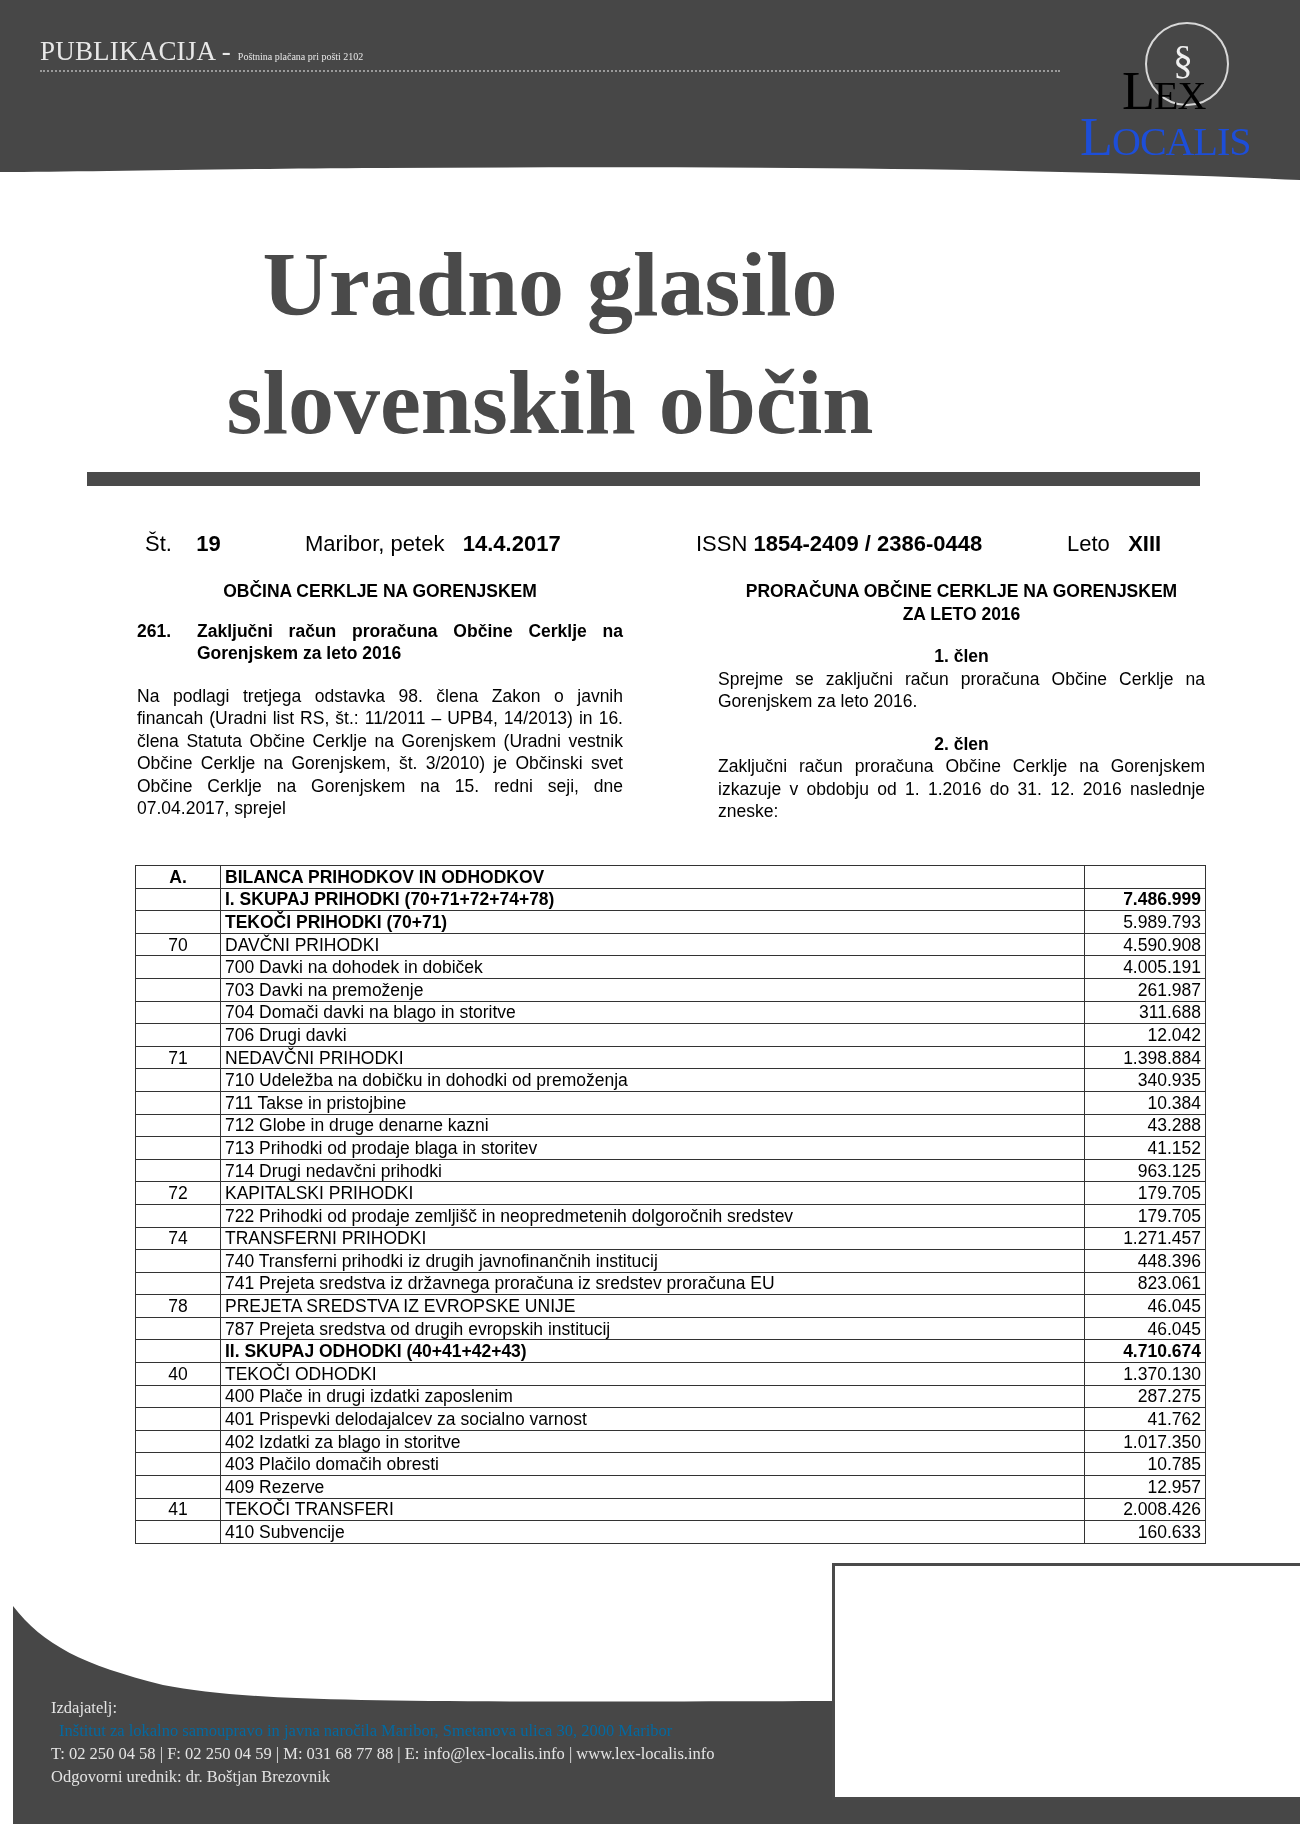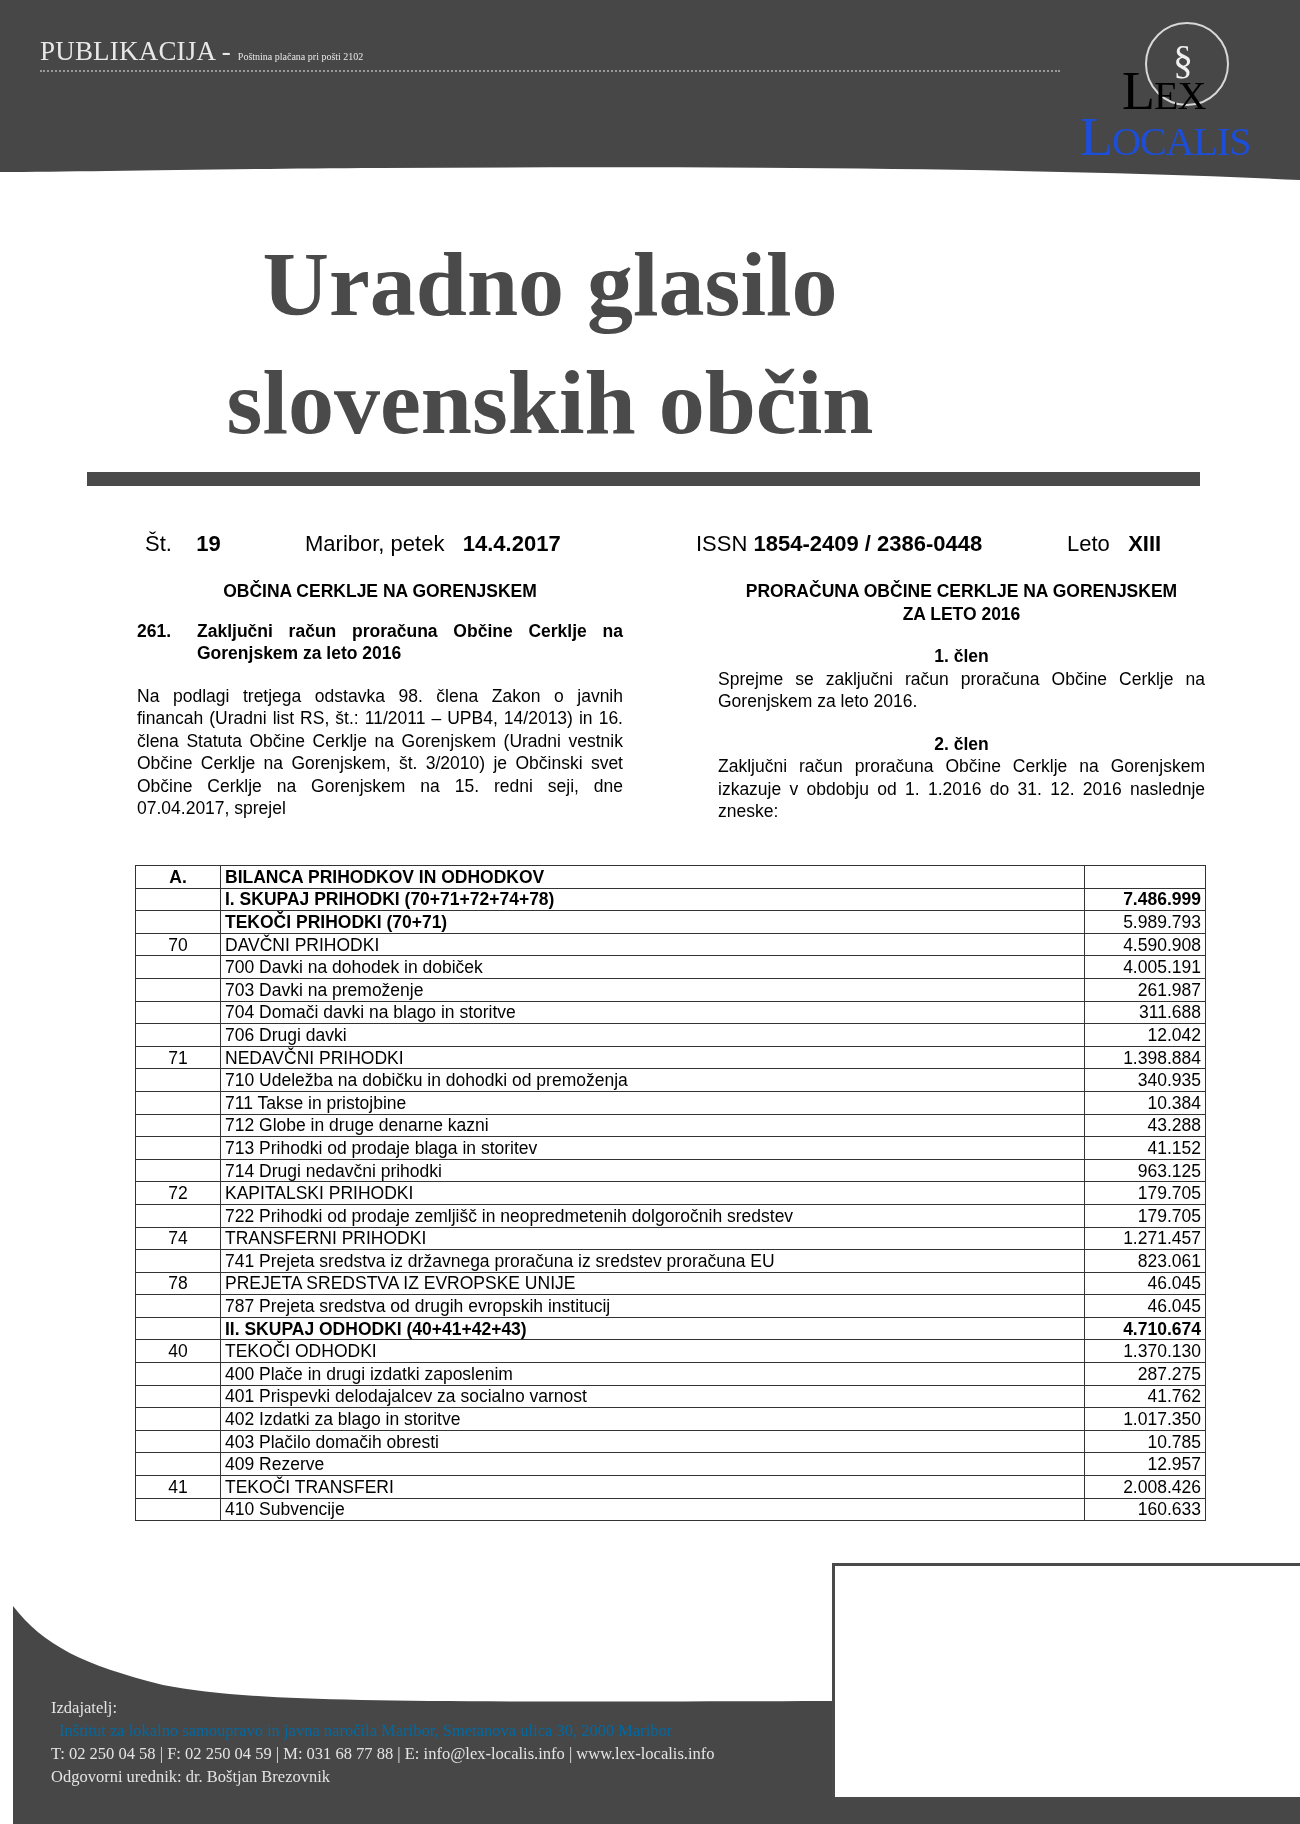--- a/index.html
+++ b/index.html
@@ -195,20 +195,25 @@
         <td class="desc">722 Prihodki od prodaje zemljišč in neopredmetenih dolgoročnih sredstev</td>
         <td class="val">179.705</td>
       </tr>
       <tr>
         <td class="code">74</td>
         <td class="desc">TRANSFERNI PRIHODKI</td>
         <td class="val">1.271.457</td>
       </tr>
       <tr>
         <td class="code"></td>
+        <td class="desc">740 Transferni prihodki iz drugih javnofinančnih institucij</td>
+        <td class="val">448.396</td>
+      </tr>
+      <tr>
+        <td class="code"></td>
         <td class="desc">741 Prejeta sredstva iz državnega proračuna iz sredstev proračuna EU</td>
         <td class="val">823.061</td>
       </tr>
       <tr>
         <td class="code">78</td>
         <td class="desc">PREJETA SREDSTVA IZ EVROPSKE UNIJE</td>
         <td class="val">46.045</td>
       </tr>
       <tr>
         <td class="code"></td>

